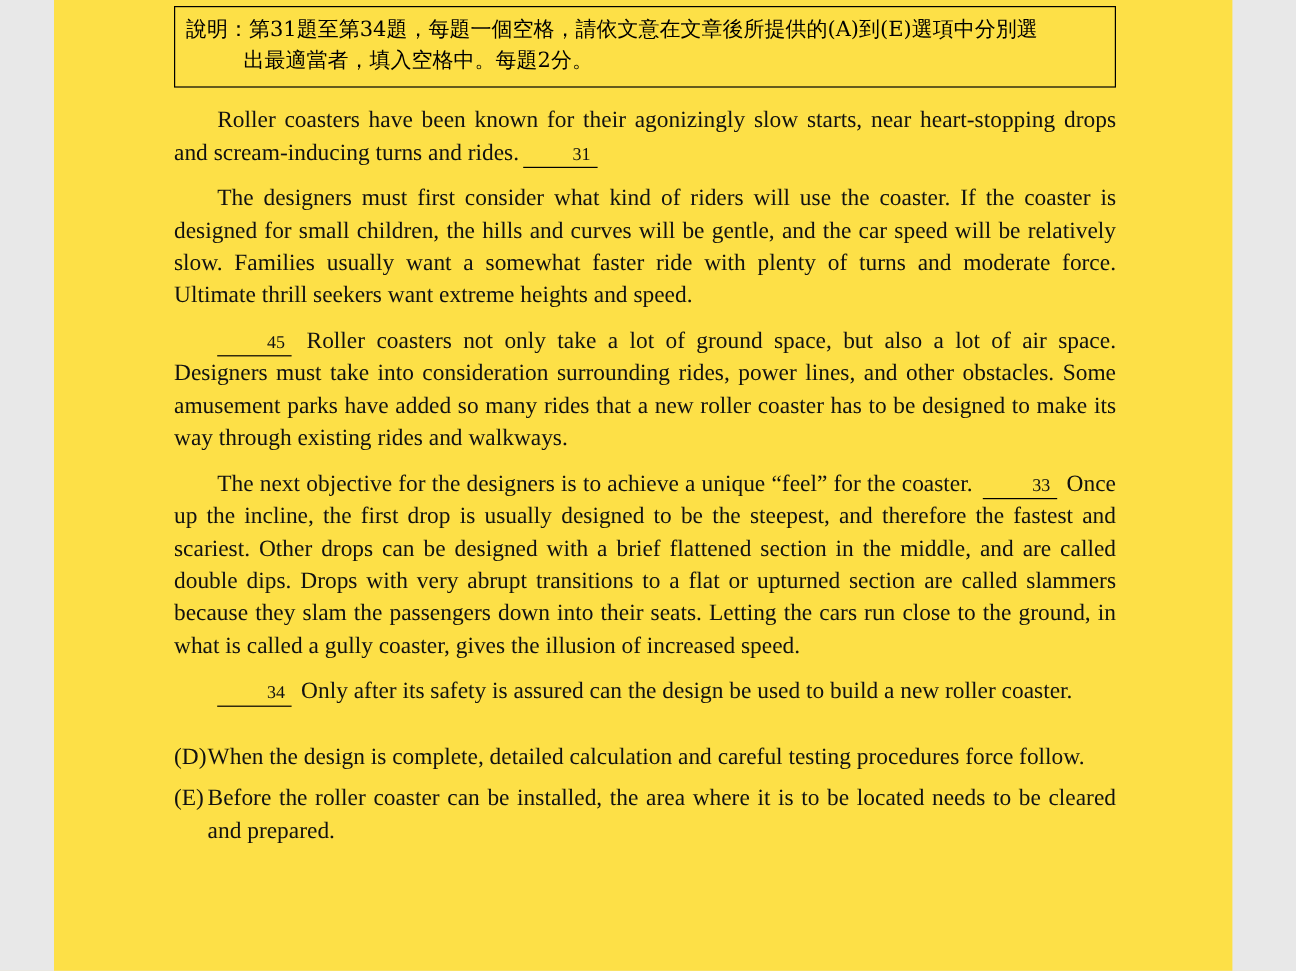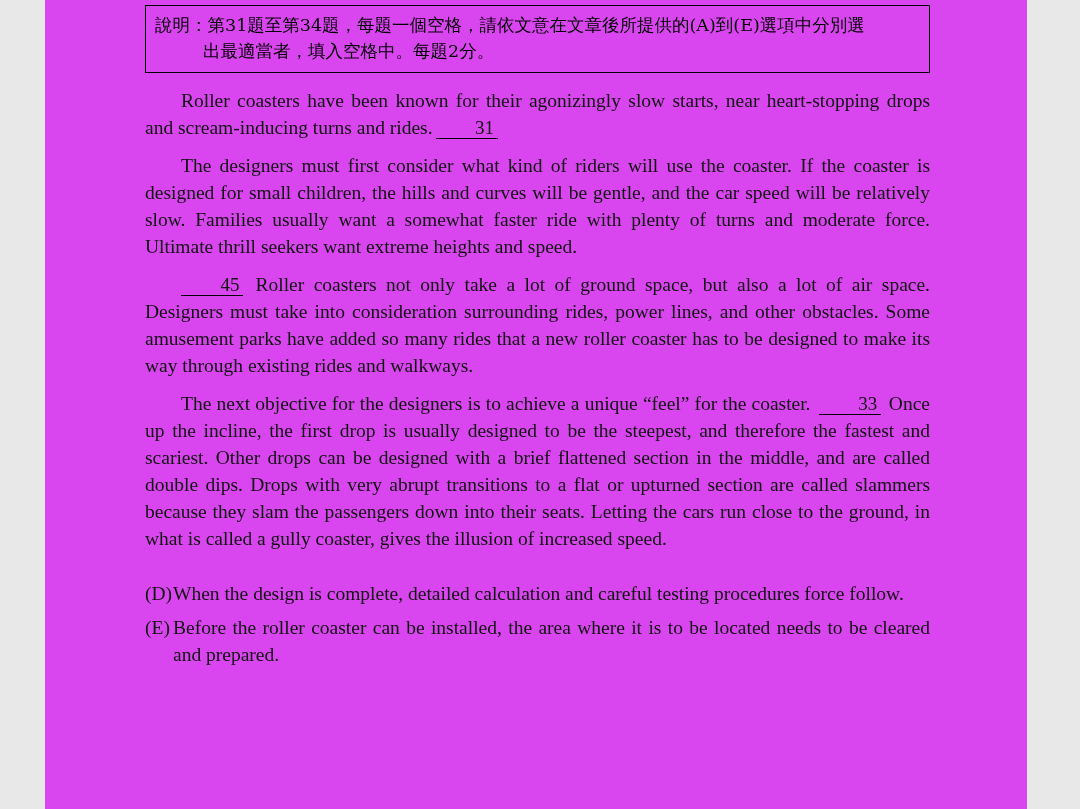--- a/index.html
+++ b/index.html
@@ -12,21 +12,21 @@
   }
   body {
     font-family: "Liberation Serif", "DejaVu Serif", serif;
   }
   #page {
     position: absolute;
     left: 45px;
     top: 0;
     width: 982px;
     height: 809px;
-    background: #d946ef;
+    background: #fde047;
     overflow: hidden;
   }
   #content {
     position: absolute;
     left: 100px;
     top: 0;
     width: 785px;
   }
 
   
@@ -78,21 +78,21 @@
   
   .blank {
     display: inline-block;
     border-bottom: 1.5px solid #000;
     text-align: center;
     min-width: 58px;
     line-height: 20px;
     vertical-align: baseline;
     padding: 0 2px;
     margin: 0 3px;
-    font-size: 19px;
+    font-size: 15px;
   }
   .blank-lead {
     margin-left: 0;
   }
 
   
   .options {
     margin-top: 28px;
   }
   .option {
@@ -126,20 +126,21 @@
 
 
     <p class="para first-para"><span>Roller coasters have been known for their agonizingly slow starts, near heart-stopping drops and scream-inducing turns and rides.</span><span class="blank">31</span></p>
 
     <p class="para"><span>The designers must first consider what kind of riders will use the coaster. If the coaster is designed for small children, the hills and curves will be gentle, and the car speed will be relatively slow. Families usually want a somewhat faster ride with plenty of turns and moderate force. Ultimate thrill seekers want extreme heights and speed.</span></p>
 
     <p class="para"><span class="blank blank-lead">45</span> <span>Roller coasters not only take a lot of ground space, but also a lot of air space. Designers must take into consideration surrounding rides, power lines, and other obstacles. Some amusement parks have added so many rides that a new roller coaster has to be designed to make its way through existing rides and walkways.</span></p>
 
     <p class="para"><span>The next objective for the designers is to achieve a unique “feel” for the coaster.</span> <span class="blank">33</span> <span>Once up the incline, the first drop is usually designed to be the steepest, and therefore the fastest and scariest. Other drops can be designed with a brief flattened section in the middle, and are called double dips. Drops with very abrupt transitions to a flat or upturned section are called slammers because they slam the passengers down into their seats. Letting the cars run close to the ground, in what is called a gully coaster, gives the illusion of increased speed.</span></p>
 
+    <p class="para"><span class="blank blank-lead">34</span> <span>Only after its safety is assured can the design be used to build a new roller coaster.</span></p>
 
     <div class="options">
       <div class="option"><span class="opt-label">(D)</span><span>When the design is complete, detailed calculation and careful testing procedures force follow.</span></div>
       <div class="option wrapped"><span class="opt-label">(E)</span><span>Before the roller coaster can be installed, the area where it is to be located needs to be cleared and prepared.</span></div>
     </div>
 
   </div>
 </div>
 
 </body></html>

